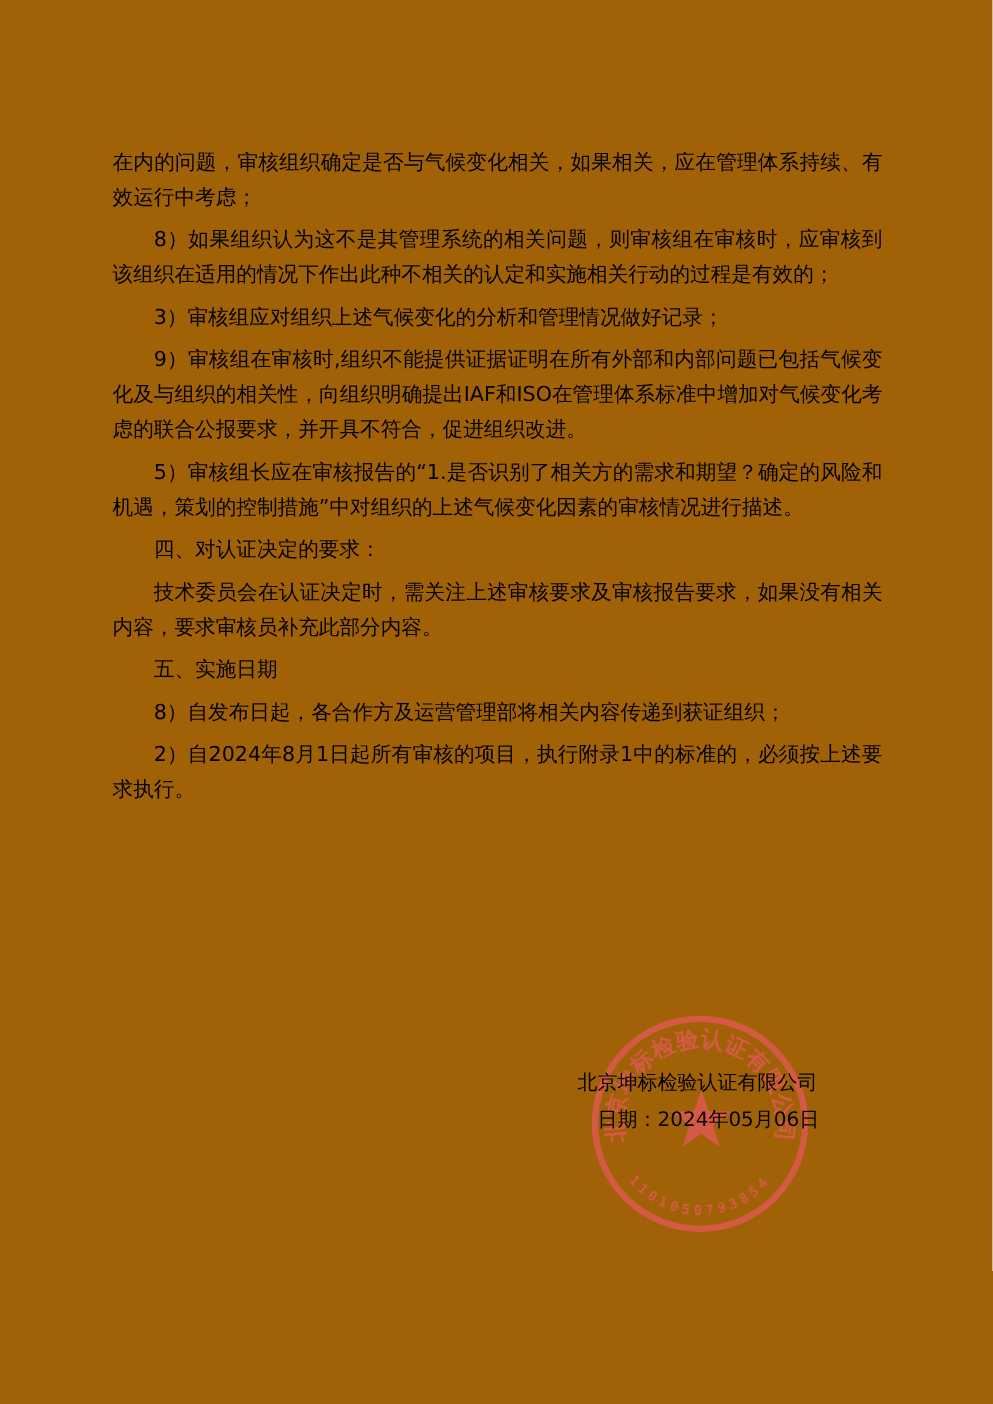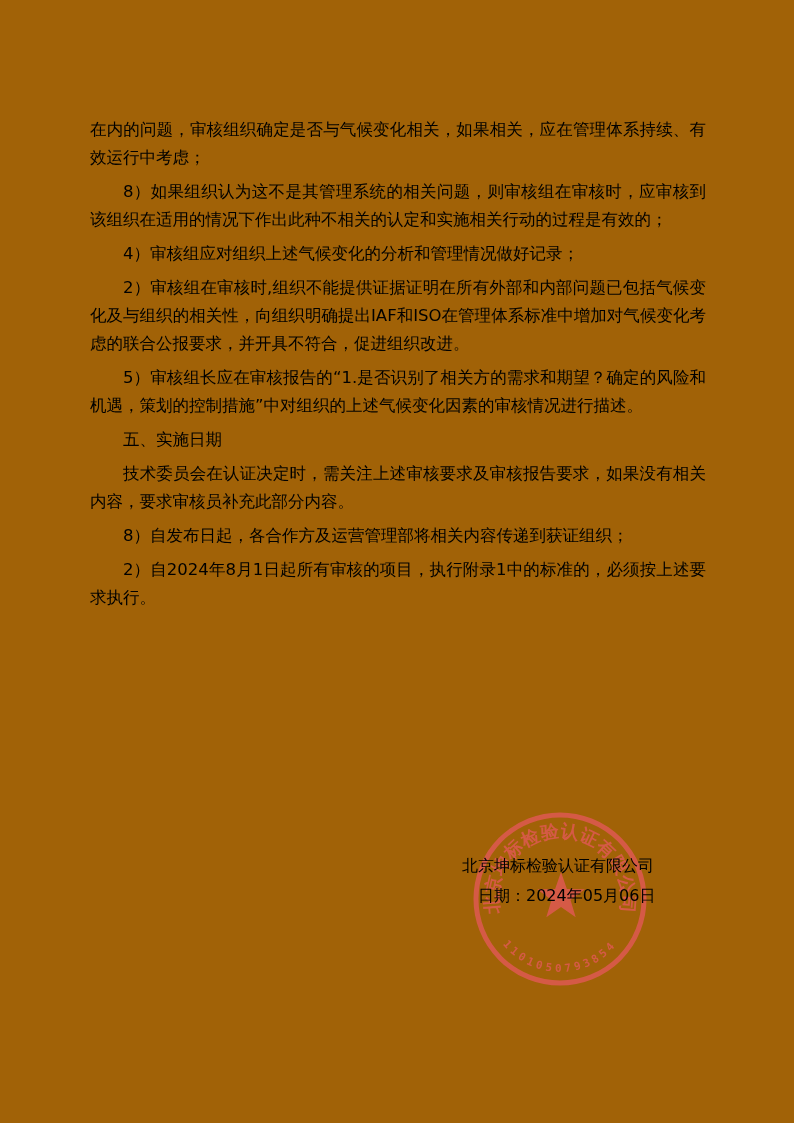--- a/index.html
+++ b/index.html
@@ -60,25 +60,26 @@
   .sig-date    { left: 478px; top: 886px; }
 </style>
 </head>
 <body>
 
 <div class="page">
 
   <div class="doc-body">
     <p class="no-indent">在内的问题，审核组织确定是否与气候变化相关，如果相关，应在管理体系持续、有效运行中考虑；</p>
     <p>8）如果组织认为这不是其管理系统的相关问题，则审核组在审核时，应审核到该组织在适用的情况下作出此种不相关的认定和实施相关行动的过程是有效的；</p>
-    <p>4）审核组应对组织上述气候变化的分析和管理情况做好记录；</p>
-    <p>2）审核组在审核时,组织不能提供证据证明在所有外部和内部问题已包括气候变化及与组织的相关性，向组织明确提出IAF和ISO在管理体系标准中增加对气候变化考虑的联合公报要求，并开具不符合，促进组织改进。</p>
+    <p>3）审核组应对组织上述气候变化的分析和管理情况做好记录；</p>
+    <p>9）审核组在审核时,组织不能提供证据证明在所有外部和内部问题已包括气候变化及与组织的相关性，向组织明确提出IAF和ISO在管理体系标准中增加对气候变化考虑的联合公报要求，并开具不符合，促进组织改进。</p>
     <p>5）审核组长应在审核报告的“1.是否识别了相关方的需求和期望？确定的风险和机遇，策划的控制措施”中对组织的上述气候变化因素的审核情况进行描述。</p>
+    <p>四、对认证决定的要求：</p>
+    <p>技术委员会在认证决定时，需关注上述审核要求及审核报告要求，如果没有相关内容，要求审核员补充此部分内容。</p>
     <p>五、实施日期</p>
-    <p>技术委员会在认证决定时，需关注上述审核要求及审核报告要求，如果没有相关内容，要求审核员补充此部分内容。</p>
     <p>8）自发布日起，各合作方及运营管理部将相关内容传递到获证组织；</p>
     <p>2）自2024年8月1日起所有审核的项目，执行附录1中的标准的，必须按上述要求执行。</p>
   </div>
 
   <div class="stamp">
     <svg width="204" height="204" viewBox="0 0 204 204">
       <defs>
         <path id="sealArcTop" d="M 40.9 112.8 A 62 62 0 1 1 163.1 112.8" fill="none"></path>
         <path id="sealArcBottom" d="M 38.8 138.5 A 73 73 0 0 0 165.2 138.5" fill="none"></path>
       </defs>

